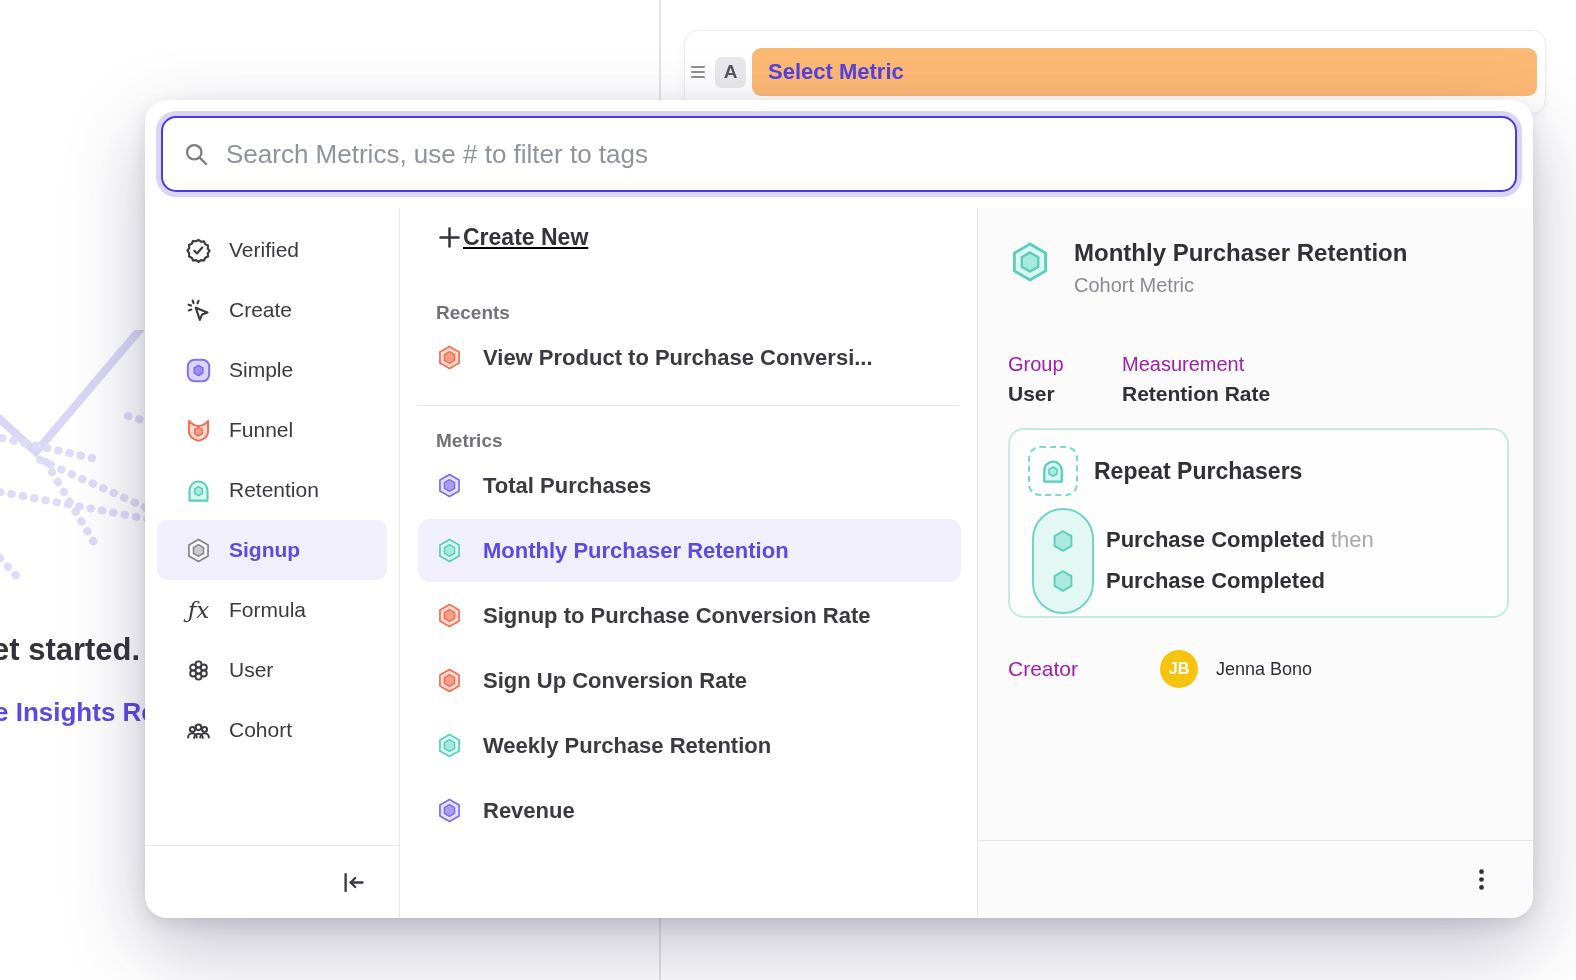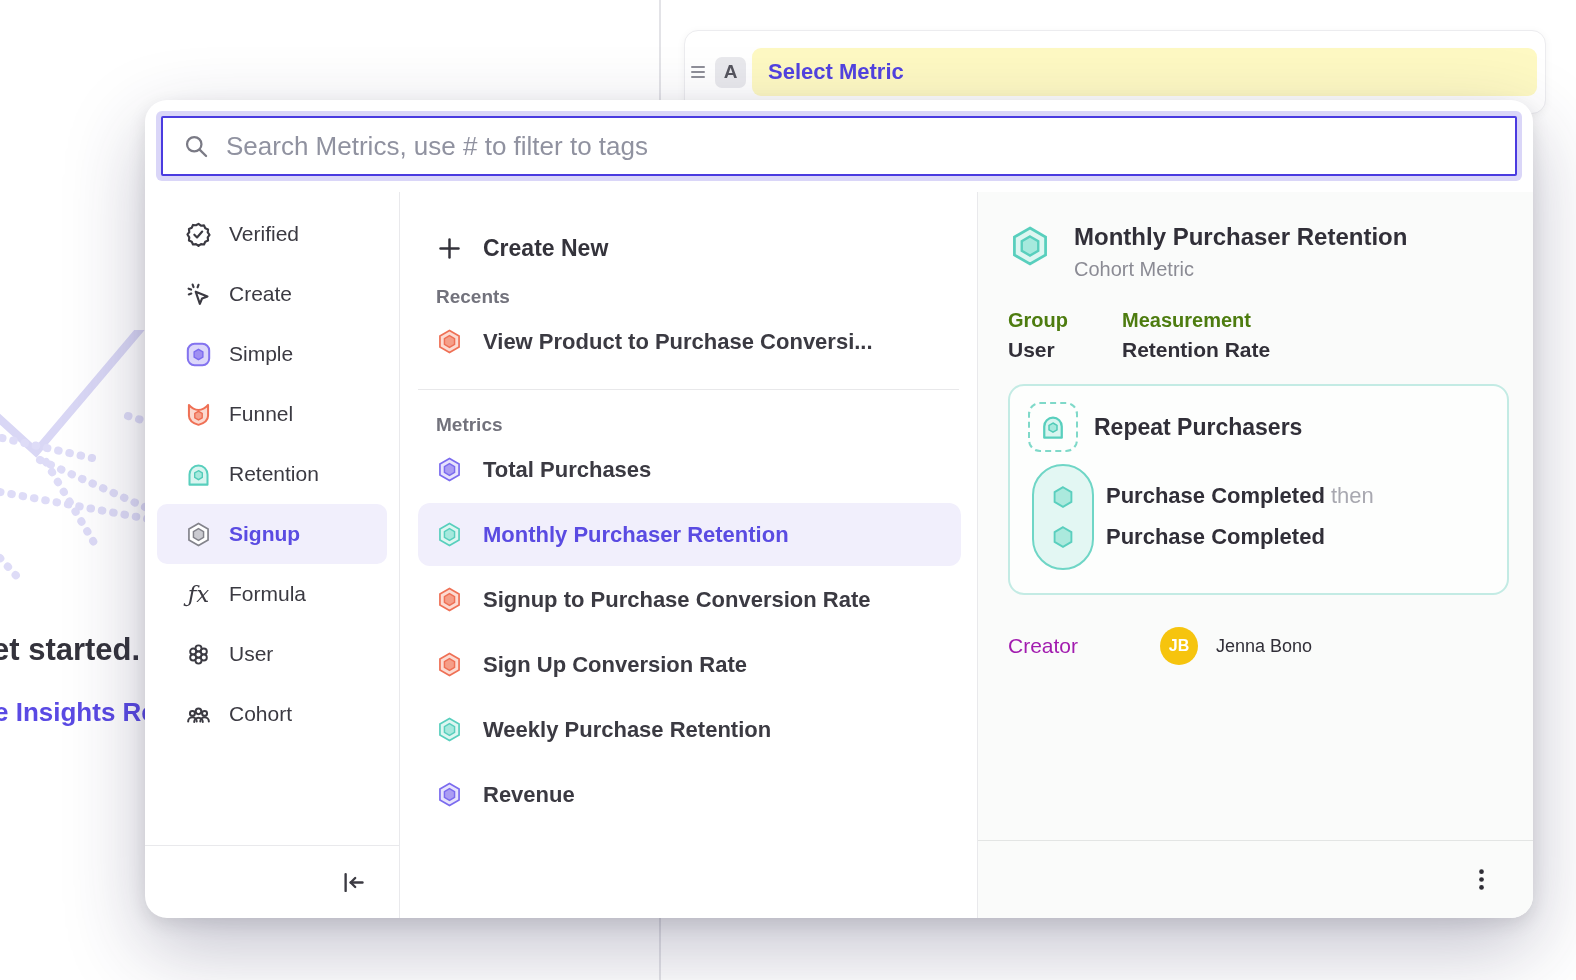--- a/index.html
+++ b/index.html
@@ -13,29 +13,29 @@
   .bg-link { position:absolute; left:-6px; top:697px; font-size:26px; font-weight:600; color:#5a4ae4; white-space:nowrap; }
 
   
   .qb-card { position:absolute; left:684px; top:30px; width:862px; height:84px;
     background:#ffffff; border:1px solid #ececef; border-radius:14px;
     box-shadow:0 2px 8px rgba(0,0,0,.05); display:flex; align-items:center; padding:0 8px 0 6px; }
   .grip { width:18px; display:flex; flex-direction:column; gap:3px; margin-right:6px; }
   .grip span { display:block; height:2px; width:14px; background:#8f8f98; border-radius:1px; }
   .clause-badge { width:31px; height:31px; border-radius:7px; background:#e9e9ed; color:#56555e;
     font-size:19px; font-weight:700; display:flex; align-items:center; justify-content:center; margin-right:6px; }
-  .clause-pill { flex:1; height:48px; background:#fef9c3; border-radius:9px; display:flex; align-items:center;
+  .clause-pill { flex:1; height:48px; background:#fdba74; border-radius:9px; display:flex; align-items:center;
     padding-left:16px; color:#5243e0; font-size:22px; font-weight:700; }
 
   
   .modal { position:absolute; left:145px; top:100px; width:1388px; height:818px; background:#ffffff;
     border-radius:22px; box-shadow:0 30px 80px rgba(40,35,80,.28), 0 6px 18px rgba(0,0,0,.10);
     display:flex; flex-direction:column; overflow:hidden; }
 
-  .search-wrap { margin:16px 16px 12px 16px; height:60px; border:2px solid #4a3be0; border-radius:2px;
+  .search-wrap { margin:16px 16px 12px 16px; height:76px; border:2px solid #4a3be0; border-radius:15px;
     box-shadow:0 0 0 5px #dad6f8; display:flex; align-items:center; padding:16px 20px; background:#fff; }
   .search-wrap input { flex:1; border:none; outline:none; font-size:26px; color:#3b3a42;
     font-family:"Liberation Sans", sans-serif; margin-left:16px; background:transparent; }
   .search-wrap input::placeholder { color:#9092a0; }
 
   .body-cols { flex:1; display:flex; min-height:0; margin-top:4px; }
 
   
   .sidebar { width:255px; border-right:1px solid #e9e9ec; display:flex; flex-direction:column; }
   .side-list { flex:1; padding-top:12px; }
@@ -45,21 +45,21 @@
   .side-item.selected { background:#f1effc; }
   .side-item.selected .lbl { color:#5a4be2; font-weight:600; }
   .icn { width:27px; height:27px; display:flex; align-items:center; justify-content:center; flex:none; }
   .icn svg { width:100%; height:100%; }
   .formula-glyph { font-family:"DejaVu Serif", serif; font-style:italic; font-size:23px; color:#3b3a42; }
   .side-footer { height:73px; border-top:1px solid #e9e9ec; display:flex; align-items:center;
     justify-content:flex-end; padding-right:32px; }
 
   
   .mid { flex:1; border-right:1px solid #e9e9ec; padding-top:16px; overflow:hidden; }
-  .create-row { height:54px; display:flex; align-items:flex-end; gap:20px; padding-left:36px; cursor:pointer; }
+  .create-row { height:54px; display:flex; align-items:flex-start; padding-left:36px; cursor:pointer;text-decoration:underline; }
   .create-row .lbl { font-size:23px; font-weight:600; color:#34333b; }
   .section-label { font-size:19px; font-weight:600; color:#72727c; padding-left:36px; margin-top:14px; height:32px;
     display:flex; align-items:flex-end; }
   .metric-row { height:63px; display:flex; align-items:center; gap:20px; padding-left:18px;
     margin:2px 16px 0 18px; border-radius:12px; cursor:pointer; }
   .metric-row .lbl { font-size:22px; font-weight:600; color:#3b3a42; white-space:nowrap; }
   .metric-row.selected { background:#f1effc; }
   .metric-row.selected .lbl { color:#5a4be2; }
   .mid-divider { height:1px; background:#e8e8ea; margin:16px 18px 4px 18px; }
   .hexsvg .ho { stroke:var(--st); stroke-width:1.5; fill:var(--fo); }
@@ -70,23 +70,23 @@
   .hex-gray   { --st:#83838b; --fo:#ffffff; --fi:#cbcbd1; }
 
   
   .detail { width:555px; background:#fafbfa; display:flex; flex-direction:column; }
   .detail-scroll { flex:1; padding:30px 24px 0 30px; }
   .d-head { display:flex; gap:22px; }
   .d-head .icn-big { width:44px; height:44px; margin-top:2px; }
   .d-title { font-size:24px; font-weight:700; color:#312f38; line-height:1.25; }
   .d-sub { font-size:20px; color:#8b8b94; margin-top:6px; }
   .meta-row { display:flex; gap:24px; margin-top:28px; }
-  .meta-col .m-label { font-size:20px; color:#4d7c0f; font-weight:700; }
+  .meta-col .m-label { font-size:20px; color:#a21caf; font-weight:400;margin-top:28px; }
   .meta-col .m-value { font-size:21px; color:#312f38; font-weight:700; margin-top:6px; }
-  .d-card { margin-top:22px; background:#fdfefd; border:2px solid #c3ebe4; border-radius:16px; padding:16px 16px 23px 18px; }
+  .d-card { margin-top:22px; background:#fdfefd; border:2px solid #c3ebe4; border-radius:16px; padding:16px 16px 2px 18px; }
   .d-card-head { display:flex; align-items:center; gap:16px; }
   .rp-iconbox { width:50px; height:50px; border:2px dashed #7fd9c9; border-radius:12px;
     display:flex; align-items:center; justify-content:center; }
   .d-card-title { font-size:23px; font-weight:700; color:#312f38; }
   .d-card-body { display:flex; gap:12px; margin-top:12px; }
   .capsule { width:62px; height:106px; border:2px solid #6fd6c6; border-radius:32px; background:#e3f7f3;
     display:flex; flex-direction:column; align-items:center; justify-content:center; gap:12px; margin-left:4px; flex:none; }
   .capsule svg { width:28px; height:28px; }
   .steps { padding-top:12px; }
   .step-line { font-size:22px; font-weight:700; color:#312f38; line-height:1.85; }

